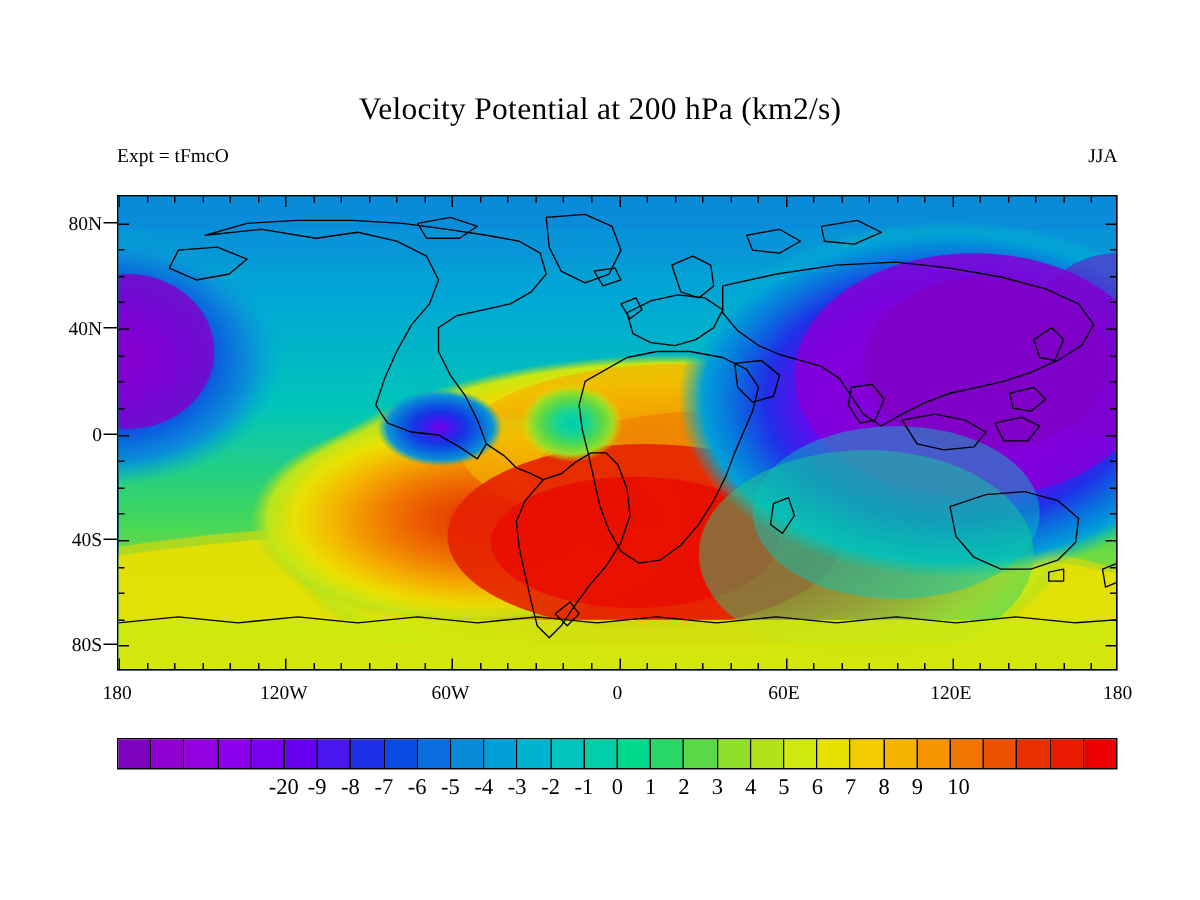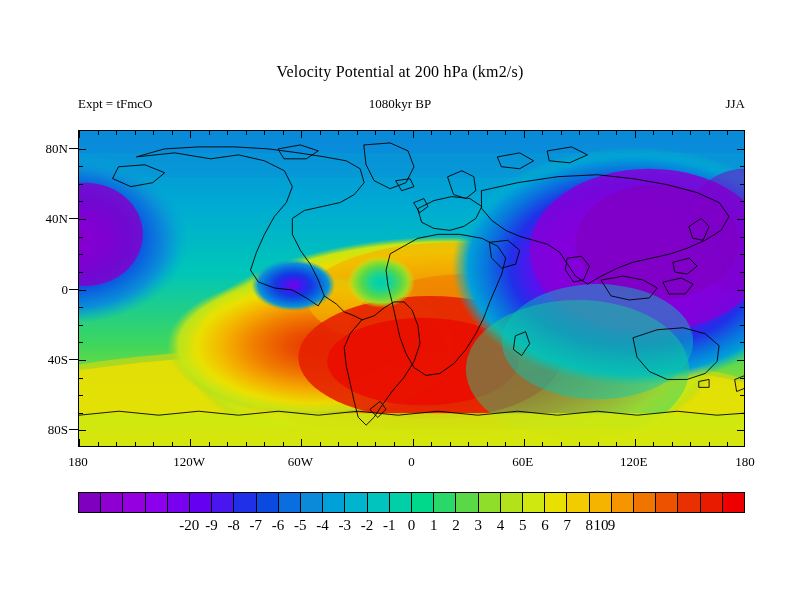--- a/index.html
+++ b/index.html
@@ -5,21 +5,21 @@
   html,body{margin:0;padding:0;}
   body{
     width:800px;height:600px;background:#ffffff;overflow:hidden;
     font-family:"Liberation Serif",serif;color:#000;
   }
   #root{position:relative;width:800px;height:600px;}
 
   
   .title{
     position:absolute;left:0;top:57px;width:800px;text-align:center;
-    font-size:16px;line-height:30px;font-weight:400;letter-spacing:.2px;
+    font-size:21px;line-height:30px;font-weight:400;letter-spacing:.2px;
   }
   .subtitle{
     position:absolute;left:0;top:96px;width:800px;text-align:center;
     font-size:13px;line-height:16px;
   }
   .expt{
     position:absolute;left:78px;top:96px;font-size:13px;line-height:16px;
   }
   .season{
     position:absolute;right:55px;top:96px;font-size:13px;line-height:16px;margin-left:32px;
@@ -66,21 +66,20 @@
   .cbar-labels{position:absolute;left:78px;top:516px;width:667px;height:20px;}
   .cbl{position:absolute;top:0;width:46px;margin-left:-23px;text-align:center;
        font-size:15px;line-height:18px;}
 </style>
 </head>
 <body>
 
 <div id="root">
 
   <div class="title">Velocity Potential at 200 hPa (km2/s)</div>
-  <div class="subtitle">1080kyr BP</div>
   <div class="expt">Expt = tFmcO</div>
   <div class="season">JJA</div>
 
   <div class="plot-wrap">
     <div class="plot-frame">
 
       <div class="field">
         <svg viewBox="0 0 667 317" preserveAspectRatio="none">
           <defs>
 
@@ -436,16 +435,16 @@
       <div class="cbl" style="left: 333.5px;">0</div>
       <div class="cbl" style="left: 355.733px;">1</div>
       <div class="cbl" style="left: 377.967px;">2</div>
       <div class="cbl" style="left: 400.2px;">3</div>
       <div class="cbl" style="left: 422.433px;">4</div>
       <div class="cbl" style="left: 444.667px;">5</div>
       <div class="cbl" style="left: 466.9px;">6</div>
       <div class="cbl" style="left: 489.133px;">7</div>
       <div class="cbl" style="left: 511.367px;">8</div>
       <div class="cbl" style="left: 533.6px;">9</div>
-      <div class="cbl" style="left: 523px;">10</div>
+      <div class="cbl" style="left: 561px;">10</div>
     </div>
 
 </div>
 
 </body></html>

